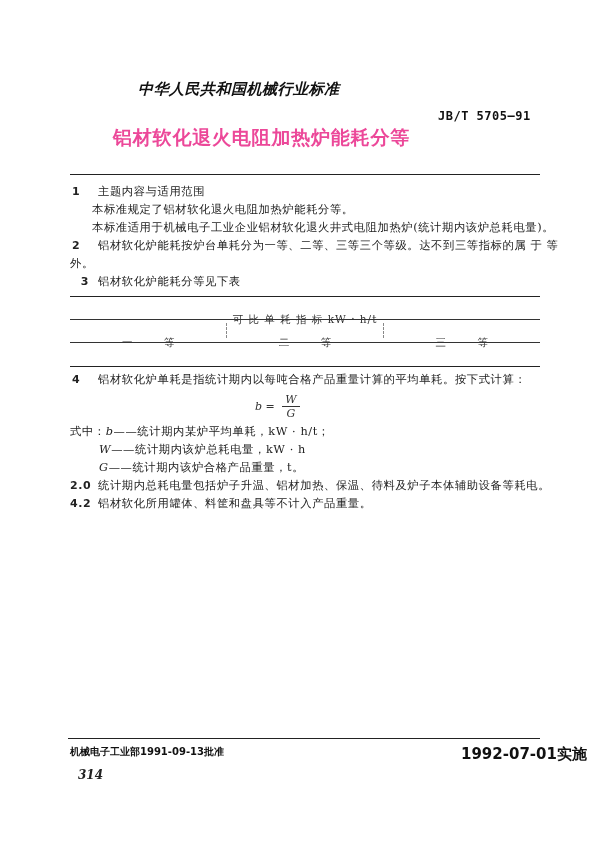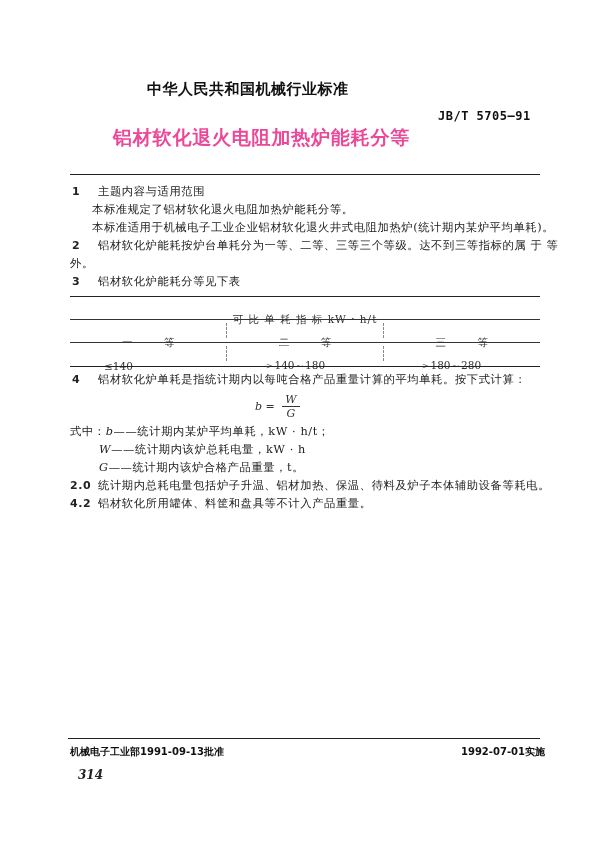--- a/index.html
+++ b/index.html
@@ -1,82 +1,75 @@
 <!DOCTYPE html>
 <html><head>
 <meta charset="utf-8">
 <style>
   html, body { margin: 0; padding: 0; background: #ffffff; }
   body { width: 600px; height: 844px; position: relative; overflow: hidden; color: #1a1a1a; font-family: "DejaVu Sans", sans-serif; }
   .abs { position: absolute; white-space: nowrap; }
-  .hdr-org { left: 147px; top: 80px; font-size: 15px; font-weight: bold; letter-spacing: 0.5px; color: #111; }
+  .hdr-org { left: 138px; top: 80px; font-size: 15px; font-weight: bold; letter-spacing: 0.5px; color: #111; font-style: italic; }
   .std-no { left: 438px; top: 109px; font-size: 12px; font-weight: bold; font-family: "DejaVu Sans Mono", monospace; letter-spacing: 0.5px; color: #111; }
   .doc-title { left: 113px; top: 125px; font-size: 19px; font-weight: bold; letter-spacing: 0.8px; color: #ec4899; }
   .rule { position: absolute; height: 0; border-top: 1.6px solid #222; }
   .rule.thin { border-top: 1px solid #333; }
   .body-text { font-size: 11.3px; color: #222; letter-spacing: 0.6px; font-family: "DejaVu Serif", serif; }
   .num { font-weight: bold; font-family: "DejaVu Sans", sans-serif; font-size: 11px; display: inline-block; width: 26px; }
   .tbl { position: absolute; left: 70px; top: 296px; width: 470px; font-family: "DejaVu Serif", serif; font-size: 10.5px; color: #333; }
   .tbl .row { position: relative; height: 23px; display: flex; align-items: center; }
   .tbl .cell { flex: 1; text-align: center; position: relative; margin-top: 24px; }
   .tbl .cell.left { text-align: left; padding-left: 34px; }
   .tbl .sep { position: absolute; top: 4px; bottom: 4px; border-left: 1px dashed #888; }
   .formula { position: absolute; left: 255px; top: 393px; font-family: "DejaVu Serif", serif; font-style: italic; font-size: 11px; color: #333; }
   .frac { display: inline-flex; flex-direction: column; align-items: center; vertical-align: middle; margin-left: 4px; }
   .frac .top { border-bottom: 1px solid #333; padding: 0 3px; line-height: 13px; }
   .frac .bot { line-height: 13px; }
   .footer-left { left: 70px; top: 745px; font-size: 10px; font-weight: bold; color: #111; }
-  .footer-right { left: 461px; top: 745px; font-size: 10px; font-weight: bold; color: #111; }
+  .footer-right { left: 461px; top: 745px; font-size: 15px; font-weight: bold; color: #111; }
   .page-num { left: 78px; top: 768px; font-size: 12px; font-style: italic; font-weight: bold; font-family: "DejaVu Serif", serif; color: #222; }
 </style>
 </head>
 <body>
 
 <div class="abs hdr-org">中华人民共和国机械行业标准</div>
 <div class="abs std-no">JB/T 5705—91</div>
 <div class="abs doc-title">铝材软化退火电阻加热炉能耗分等</div>
 
 <div class="rule" style="left:70px; top:174px; width:470px;"></div>
 
 <div class="abs body-text" style="left:72px; top:184px;">
   <span class="num">1</span><span>主题内容与适用范围</span>
 </div>
 <div class="abs body-text" style="left:92px; top:202px;">本标准规定了铝材软化退火电阻加热炉能耗分等。</div>
-<div class="abs body-text" style="left:92px; top:220px;">本标准适用于机械电子工业企业铝材软化退火井式电阻加热炉(统计期内某炉平均单耗)。</div>
+<div class="abs body-text" style="left:92px; top:220px;">本标准适用于机械电子工业企业铝材软化退火井式电阻加热炉(统计期内该炉总耗电量)。</div>
 
 <div class="abs body-text" style="left:72px; top:238px;">
   <span class="num">2</span><span>铝材软化炉能耗按炉台单耗分为一等、二等、三等三个等级。达不到三等指标的属 于 等</span>
 </div>
 <div class="abs body-text" style="left:70px; top:256px;">外。</div>
 
-<div class="abs body-text" style="left:72px; top:274px;">
+<div class="abs body-text" style="left:72px; top:274px;text-align:center;">
   <span class="num">3</span><span>铝材软化炉能耗分等见下表</span>
 </div>
 
 <div class="rule" style="left:70px; top:296px; width:470px;"></div>
 <div class="tbl">
   <div class="row">
     <div class="cell" style="letter-spacing:1px;">可 比 单 耗 指 标  kW · h/t</div>
   </div>
   <div class="rule thin" style="left:0; top:23px; width:470px;"></div>
   <div class="row">
     <div class="cell">一　　　等</div>
     <div class="cell">二　　　等</div>
     <div class="cell">三　　　等</div>
     <div class="sep" style="left:156px;"></div>
     <div class="sep" style="left:313px;"></div>
   </div>
   <div class="rule thin" style="left:0; top:46px; width:470px;"></div>
-  <div class="row">
-    <div class="cell left">≤140</div>
-    <div class="cell left" style="padding-left:40px;">＞140～180</div>
-    <div class="cell left" style="padding-left:36px;">＞180～280</div>
-    <div class="sep" style="left:156px;"></div>
-    <div class="sep" style="left:313px;"></div>
-  </div>
 </div>
 <div class="rule" style="left:70px; top:366px; width:470px;"></div>
 
 <div class="abs body-text" style="left:72px; top:372px;">
   <span class="num">4</span><span>铝材软化炉单耗是指统计期内以每吨合格产品重量计算的平均单耗。按下式计算：</span>
 </div>
 
 <div class="formula">
   <span>b =</span>
   <span class="frac">

